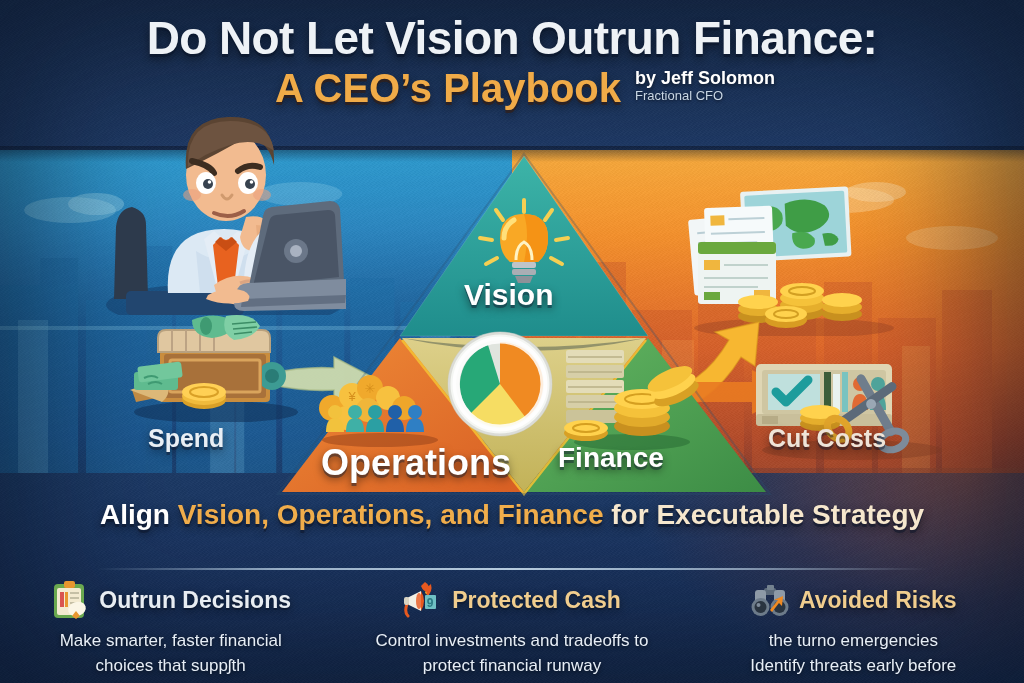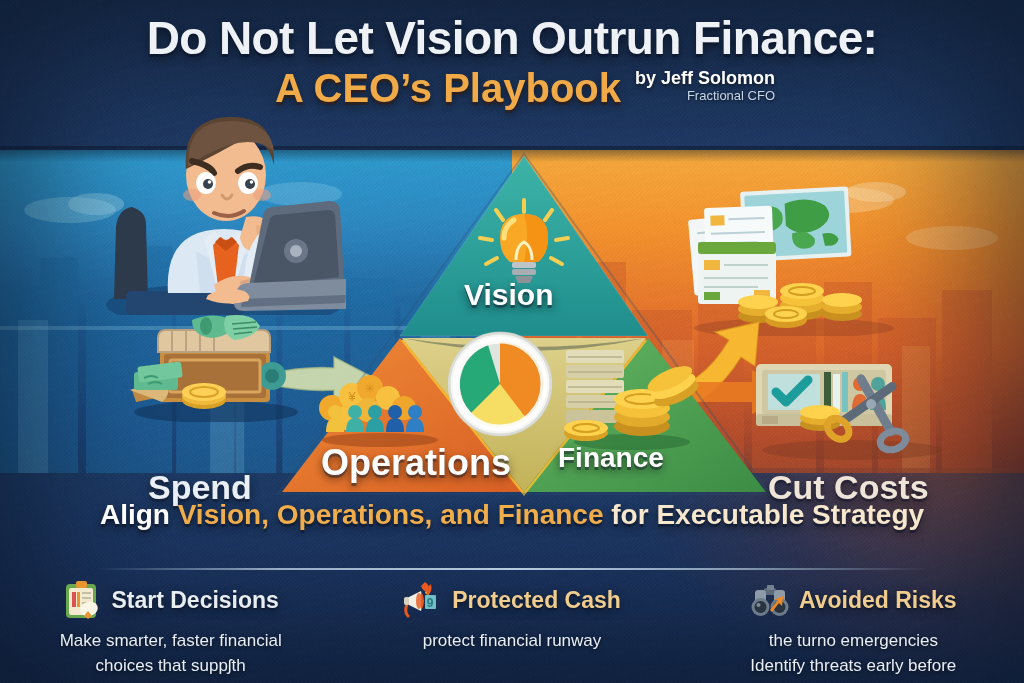--- a/index.html
+++ b/index.html
@@ -46,37 +46,37 @@
   .title-wrap{position:absolute;left:0;top:14px;width:100%;text-align:center;z-index:30;}
   .title-main{
     font-size:46px;font-weight:bold;letter-spacing:-.6px;color:#eef2f6;
     text-shadow:0 3px 0 rgba(10,20,40,.55),0 5px 10px rgba(0,0,0,.45);
     line-height:1.05;
     font-family:"Liberation Sans",sans-serif;
   }
   .subtitle-row{display:flex;align-items:flex-end;justify-content:center;gap:14px;margin-top:4px;padding-left:26px;}
   .title-sub{font-size:40px;font-weight:bold;color:#f0ab48;
     text-shadow:0 3px 0 rgba(60,28,8,.55),0 5px 9px rgba(0,0,0,.40);}
-  .byline{text-align:right;padding-bottom:8px;}
+  .byline{text-align:left;padding-bottom:8px;}
   .byline .bn{font-size:18px;font-weight:bold;color:#ffffff;
     text-shadow:0 2px 4px rgba(0,0,0,.6);line-height:1.15;}
   .byline .br{font-size:13px;color:#c8d6e4;text-shadow:0 1px 3px rgba(0,0,0,.6);}
 
   
   .ceo{position:absolute;left:96px;top:55px;width:250px;height:260px;z-index:22;}
 
   
   .tri-zone{position:absolute;left:276px;top:150px;width:496px;height:352px;z-index:25;}
   .tri-label{position:absolute;font-weight:bold;color:#fff;
     text-shadow:0 3px 0 rgba(20,30,50,.45),0 4px 9px rgba(0,0,0,.55);
     white-space:nowrap;}
 
   
-  .side-label{position:absolute;z-index:26;font-size:34px;font-weight:bold;
-    text-shadow:0 3px 0 rgba(20,25,45,.45),0 4px 10px rgba(0,0,0,.5);white-space:nowrap;margin-top:44px;}
+  .side-label{position:absolute;z-index:26;font-size:25px;font-weight:bold;
+    text-shadow:0 3px 0 rgba(20,25,45,.45),0 4px 10px rgba(0,0,0,.5);white-space:nowrap;}
 
   
   .tagline{position:absolute;left:0;top:499px;width:100%;text-align:center;z-index:30;
     font-size:28px;font-weight:bold;white-space:nowrap;
     text-shadow:0 3px 0 rgba(12,22,42,.55),0 4px 9px rgba(0,0,0,.5);}
   .tg-w{color:#ffffff;}
   .tg-g{color:#f0ad4b;}
   .tg-c{color:#f6e7cd;}
 
   .divider{position:absolute;left:96px;top:568px;width:832px;height:2px;z-index:28;
@@ -525,21 +525,21 @@
               </g>
             <g stroke="#b9b49a" stroke-width="1.6">
                 <line x1="20" y1="13" x2="29" y2="13"></line>
                 <line x1="20" y1="18" x2="29" y2="18"></line>
                 <line x1="20" y1="23" x2="27" y2="23"></line>
               </g>
             <ellipse cx="27" cy="29" rx="9" ry="7" fill="#fbf6e6" transform="rotate(-18 27 29)"></ellipse>
             <path d="M22 36 l4-5 l4 5 l-4 3z" fill="#e8962f"></path>
           </svg>
         </div>
-        <div class="b-title" style="color:#e8edf2">Start Decisions</div>
+        <div class="b-title" style="color:#e8edf2">Outrun Decisions</div>
       </div>
       <div class="b-desc">
         <div>Make smarter, faster financial</div>
         <div>choices that suppʃth</div>
       </div>
     </div>
 
     <div class="benefit">
       <div class="b-head">
         <div class="b-ic">
@@ -552,20 +552,21 @@
             <path d="M4 18 l14-7 l0 20 l-14-7z" fill="#f2efe4"></path>
             <path d="M18 11 l0 20 q6-10 0-20z" fill="#e8591f"></path>
             <ellipse cx="16" cy="21" rx="3" ry="8" fill="#e8591f" opacity=".8"></ellipse>
             <path d="M4 24 q-3 8 1 12" stroke="#e8591f" stroke-width="3" fill="none" stroke-linecap="round"></path>
             <rect x="1" y="17" width="5" height="8" rx="2" fill="#d9d4c2"></rect>
           </svg>
         </div>
         <div class="b-title" style="color:#f0cd8e">Protected Cash</div>
       </div>
       <div class="b-desc">
+        <div>Control investments and tradeoffs to</div>
         <div>protect financial runway</div>
       </div>
     </div>
 
     <div class="benefit">
       <div class="b-head">
         <div class="b-ic">
           <svg width="40" height="40" viewBox="0 0 40 40">
             <rect x="14" y="8" width="12" height="7" rx="2" fill="#5d6b7b"></rect>
             <rect x="17" y="5" width="7" height="5" rx="1" fill="#74828f"></rect>

